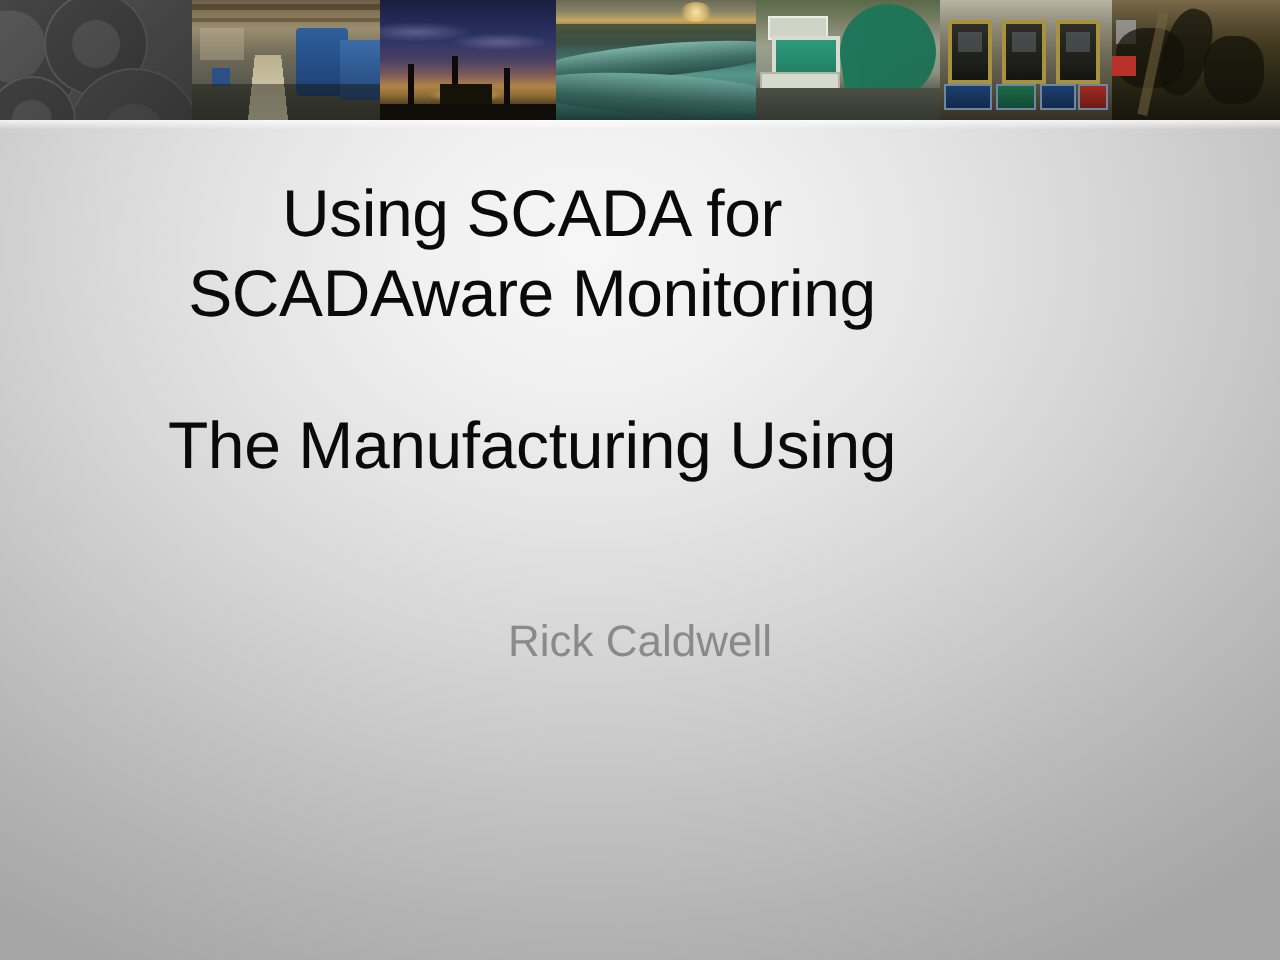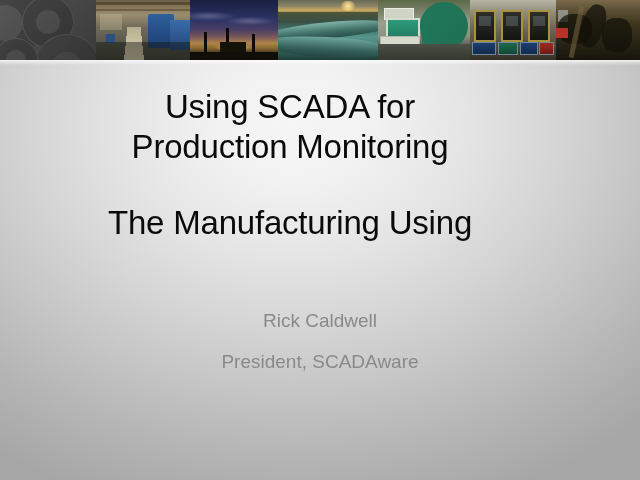--- a/index.html
+++ b/index.html
@@ -267,33 +267,32 @@
   .title-block {
     position: absolute;
     left: 0;
     top: 27px;
     width: 532px;
     text-align: center;
     color: #0a0a0a;
     font-size: 33px;
     line-height: 40px;
     letter-spacing: -0.2px;
-    padding-left: 24px;
   }
   .title-block .ln { display: block; white-space: nowrap; }
   .title-block .spacer { display: block; height: 36px; }
 
   .subtitle-block {
     position: absolute;
     left: 0;
     top: 240px;
     width: 640px;
     text-align: center;
     color: #8a8a8a;
-    font-size: 19px;
+    font-size: 22px;
     line-height: 41px;
   }
   .subtitle-block .ln { display: block; white-space: nowrap; }
 </style>
 </head>
 <body>
 
 <div id="slide">
 
   <div class="bg"></div>
@@ -363,25 +362,24 @@
       <div class="lite"></div>
     </div>
 
   </div>
   <div class="band-shadow"></div>
 
   <div class="content">
 
     <div class="title-block">
       <span class="ln">Using SCADA for</span>
-      <span class="ln">Production Monitoring</span>
+      <span class="ln">SCADAware Monitoring</span>
       <span class="spacer"></span>
       <span class="ln">The Manufacturing Using</span>
     </div>
 
     <div class="subtitle-block">
       <span class="ln">Rick Caldwell</span>
-      <span class="ln">President, SCADAware</span>
     </div>
 
   </div>
 
 </div>
 
 </body></html>

